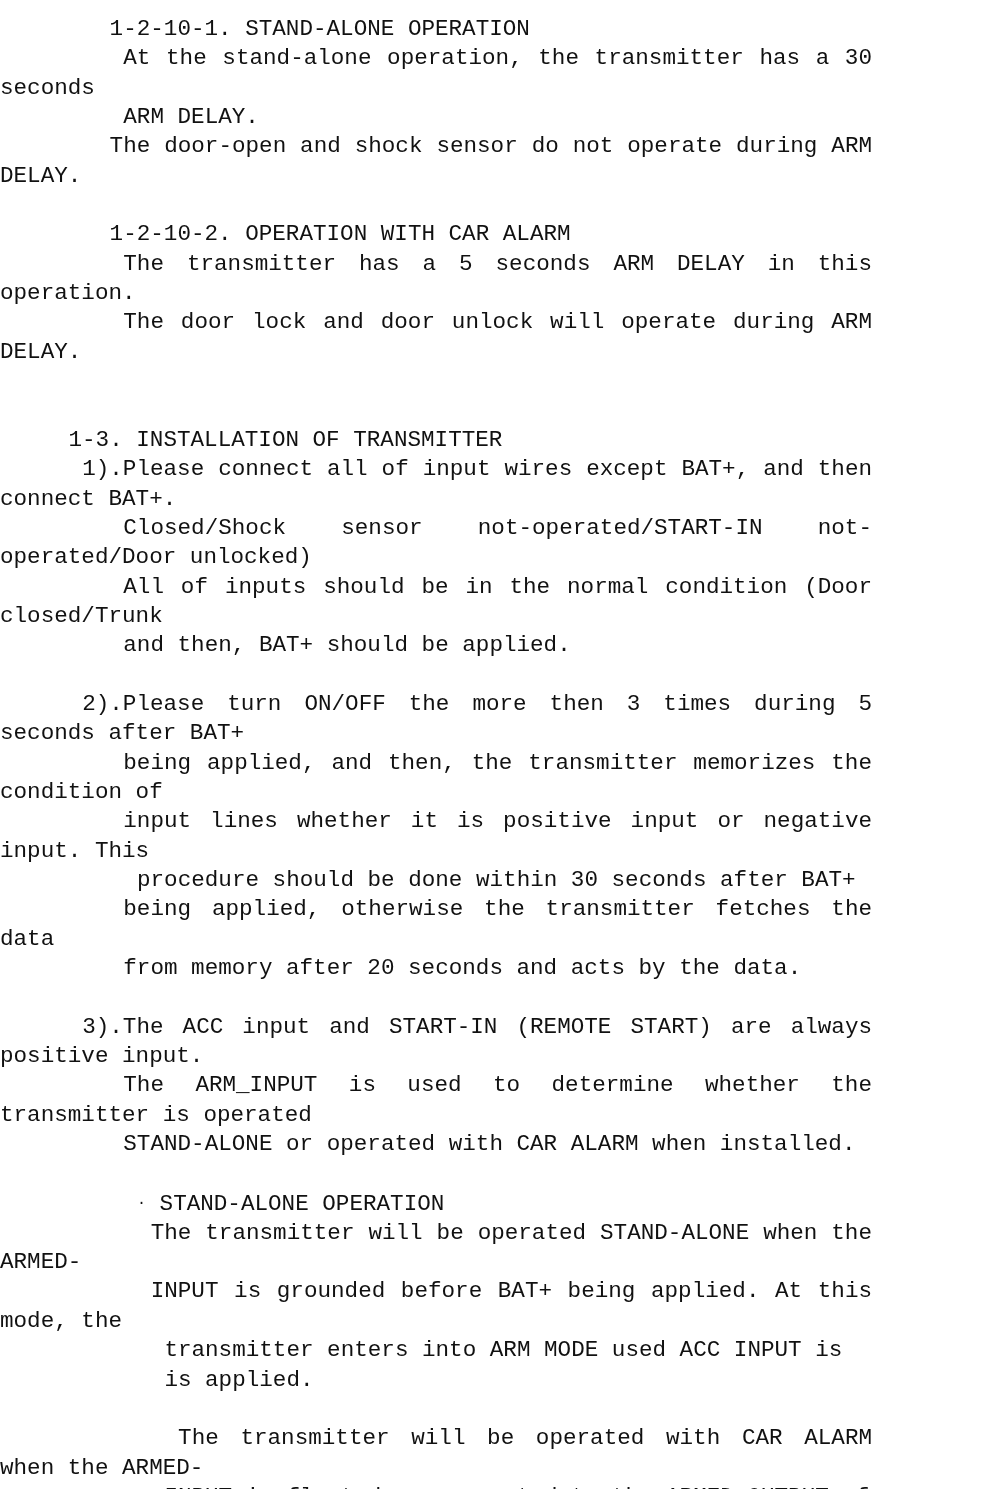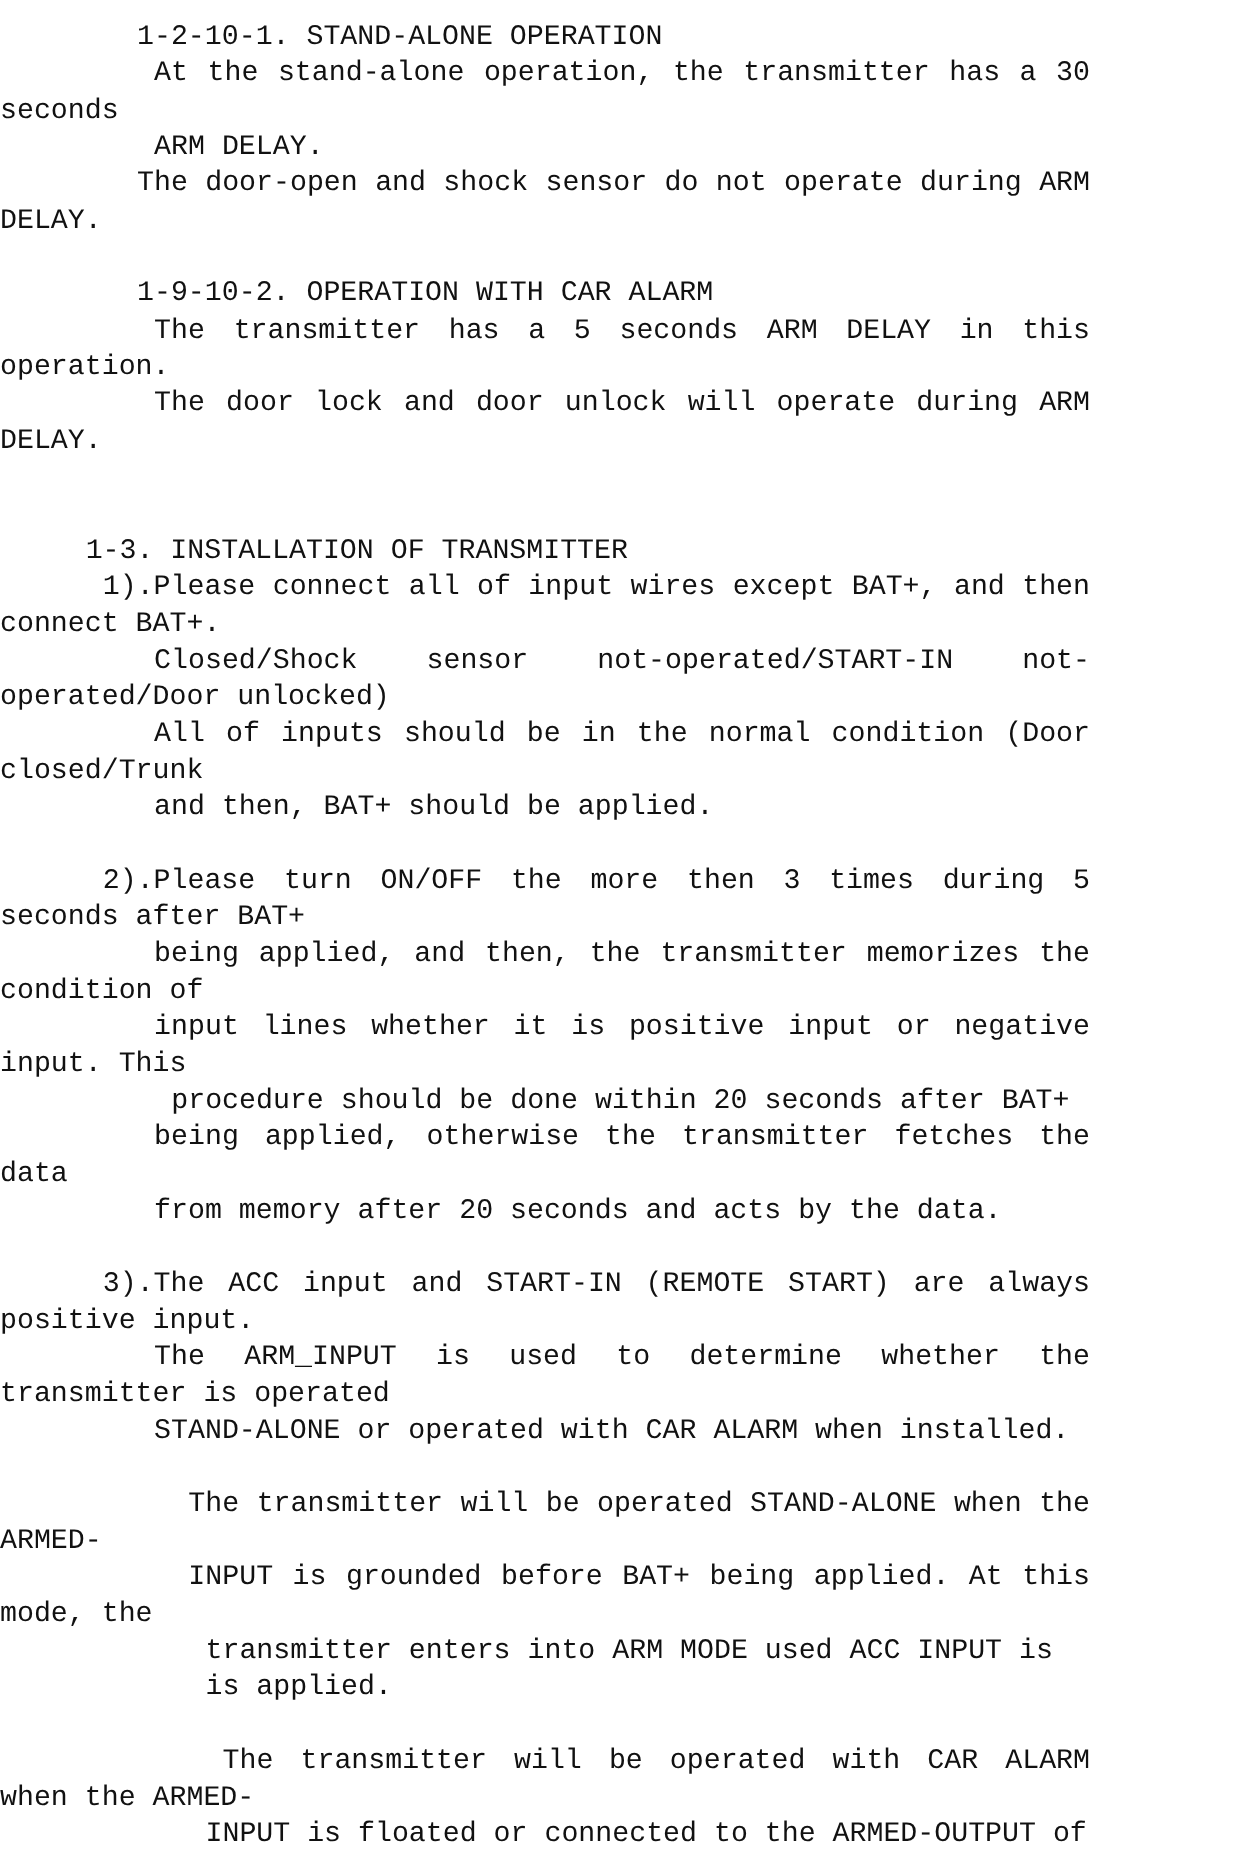--- a/index.html
+++ b/index.html
@@ -69,42 +69,43 @@
 </head>
 <body>
 
 <div id="page">
   <div id="doc-body">
       <p class="para noj"><span class="ind ind-8" style="visibility: hidden;">&nbsp;</span><span>1-2-10-1. STAND-ALONE OPERATION</span></p>
       <p class="para"><span class="ind ind-9" style="visibility: hidden;">&nbsp;</span><span>At the stand-alone operation, the transmitter has a 30 seconds</span></p>
       <p class="para noj"><span class="ind ind-9" style="visibility: hidden;">&nbsp;</span><span>ARM DELAY.</span></p>
       <p class="para"><span class="ind ind-8" style="visibility: hidden;">&nbsp;</span><span>The door-open and shock sensor do not operate during ARM DELAY.</span></p>
       <div class="blank">&nbsp;</div>
-      <p class="para noj"><span class="ind ind-8" style="visibility: hidden;">&nbsp;</span><span>1-9-10-2. OPERATION WITH CAR ALARM</span></p>
+      <p class="para noj"><span class="ind ind-8" style="visibility: hidden;">&nbsp;</span><span>1-2-10-2. OPERATION WITH CAR ALARM</span></p>
       <p class="para"><span class="ind ind-9" style="visibility: hidden;">&nbsp;</span><span>The transmitter has a 5 seconds ARM DELAY in this operation.</span></p>
       <p class="para"><span class="ind ind-9" style="visibility: hidden;">&nbsp;</span><span>The door lock and door unlock will operate during ARM DELAY.</span></p>
       <div class="blank">&nbsp;</div>
       <div class="blank">&nbsp;</div>
       <p class="para noj"><span class="ind ind-5" style="visibility: hidden;">&nbsp;</span><span>1-3. INSTALLATION OF TRANSMITTER</span></p>
       <p class="para"><span class="ind ind-6" style="visibility: hidden;">&nbsp;</span><span>1).Please connect all of input wires except BAT+, and then connect BAT+.</span></p>
       <p class="para"><span class="ind ind-9" style="visibility: hidden;">&nbsp;</span><span>Closed/Shock sensor not-operated/START-IN not-operated/Door unlocked)</span></p>
       <p class="para"><span class="ind ind-9" style="visibility: hidden;">&nbsp;</span><span>All of inputs should be in the normal condition (Door closed/Trunk</span></p>
       <p class="para noj"><span class="ind ind-9" style="visibility: hidden;">&nbsp;</span><span>and then, BAT+ should be applied.</span></p>
       <div class="blank">&nbsp;</div>
       <p class="para"><span class="ind ind-6" style="visibility: hidden;">&nbsp;</span><span>2).Please turn ON/OFF  the more then 3 times during 5 seconds after BAT+</span></p>
       <p class="para"><span class="ind ind-9" style="visibility: hidden;">&nbsp;</span><span>being applied, and then, the transmitter memorizes the condition of</span></p>
       <p class="para"><span class="ind ind-9" style="visibility: hidden;">&nbsp;</span><span>input lines whether it is positive input or negative input. This</span></p>
-      <p class="para"><span class="ind ind-10" style="visibility: hidden;">&nbsp;</span><span>procedure should be done within 20 seconds after BAT+</span></p>
+      <p class="para"><span class="ind ind-10" style="visibility: hidden;">&nbsp;</span><span>procedure should be done within 30 seconds after BAT+</span></p>
       <p class="para"><span class="ind ind-9" style="visibility: hidden;">&nbsp;</span><span>being applied, otherwise the transmitter fetches the data</span></p>
       <p class="para noj"><span class="ind ind-9" style="visibility: hidden;">&nbsp;</span><span>from memory after 20 seconds and acts by the data.</span></p>
       <div class="blank">&nbsp;</div>
       <p class="para"><span class="ind ind-6" style="visibility: hidden;">&nbsp;</span><span>3).The ACC input and START-IN (REMOTE START) are always positive input.</span></p>
       <p class="para"><span class="ind ind-9" style="visibility: hidden;">&nbsp;</span><span>The ARM_INPUT is used to determine whether the transmitter is operated</span></p>
       <p class="para noj"><span class="ind ind-9" style="visibility: hidden;">&nbsp;</span><span>STAND-ALONE or operated with CAR ALARM when installed.</span></p>
       <div class="blank">&nbsp;</div>
+      <p class="para noj"><span class="ind ind-10" style="visibility: hidden;">&nbsp;</span><span class="bullet-dot">·</span> <span>STAND-ALONE OPERATION</span></p>
       <p class="para"><span class="ind ind-11" style="visibility: hidden;">&nbsp;</span><span>The transmitter will be operated STAND-ALONE when the ARMED-</span></p>
       <p class="para"><span class="ind ind-11" style="visibility: hidden;">&nbsp;</span><span>INPUT is grounded before BAT+ being applied. At this mode, the</span></p>
       <p class="para"><span class="ind ind-12" style="visibility: hidden;">&nbsp;</span><span>transmitter enters into ARM MODE used ACC INPUT is</span></p>
       <p class="para noj"><span class="ind ind-12" style="visibility: hidden;">&nbsp;</span><span>is applied.</span></p>
       <div class="blank">&nbsp;</div>
       <p class="para"><span class="ind ind-13" style="visibility: hidden;">&nbsp;</span><span>The transmitter will be operated with CAR ALARM when the ARMED-</span></p>
       <p class="para"><span class="ind ind-12" style="visibility: hidden;">&nbsp;</span><span>INPUT is floated or connected to the ARMED-OUTPUT of</span></p>
     </div>
 </div>
 

